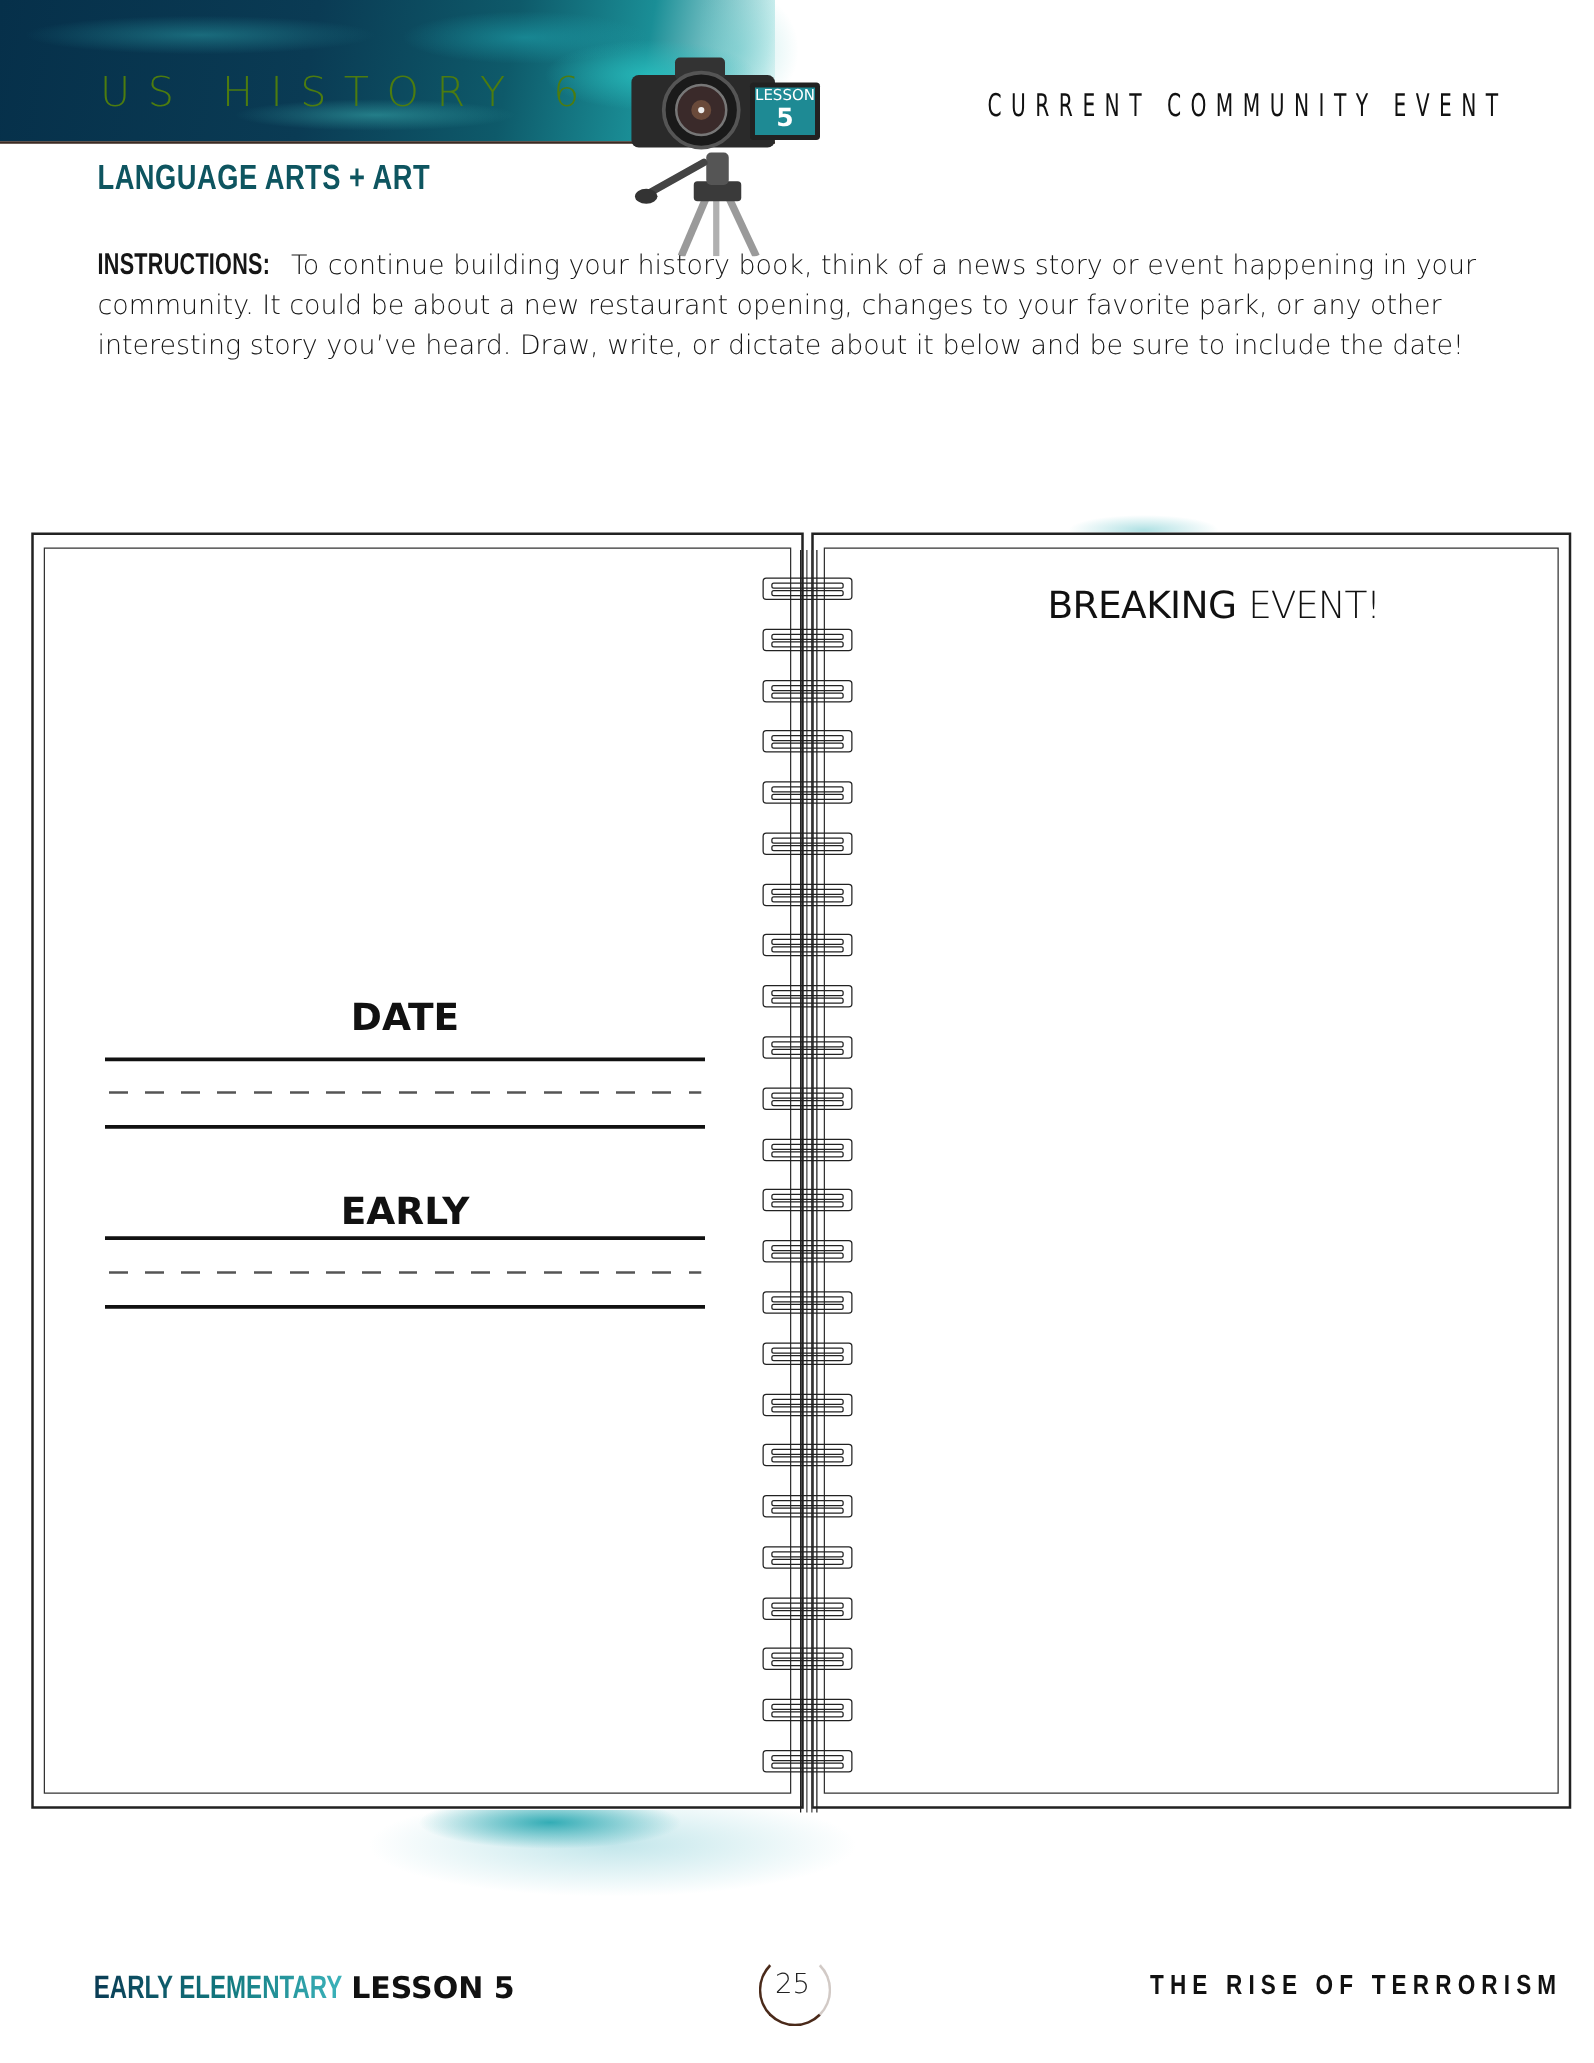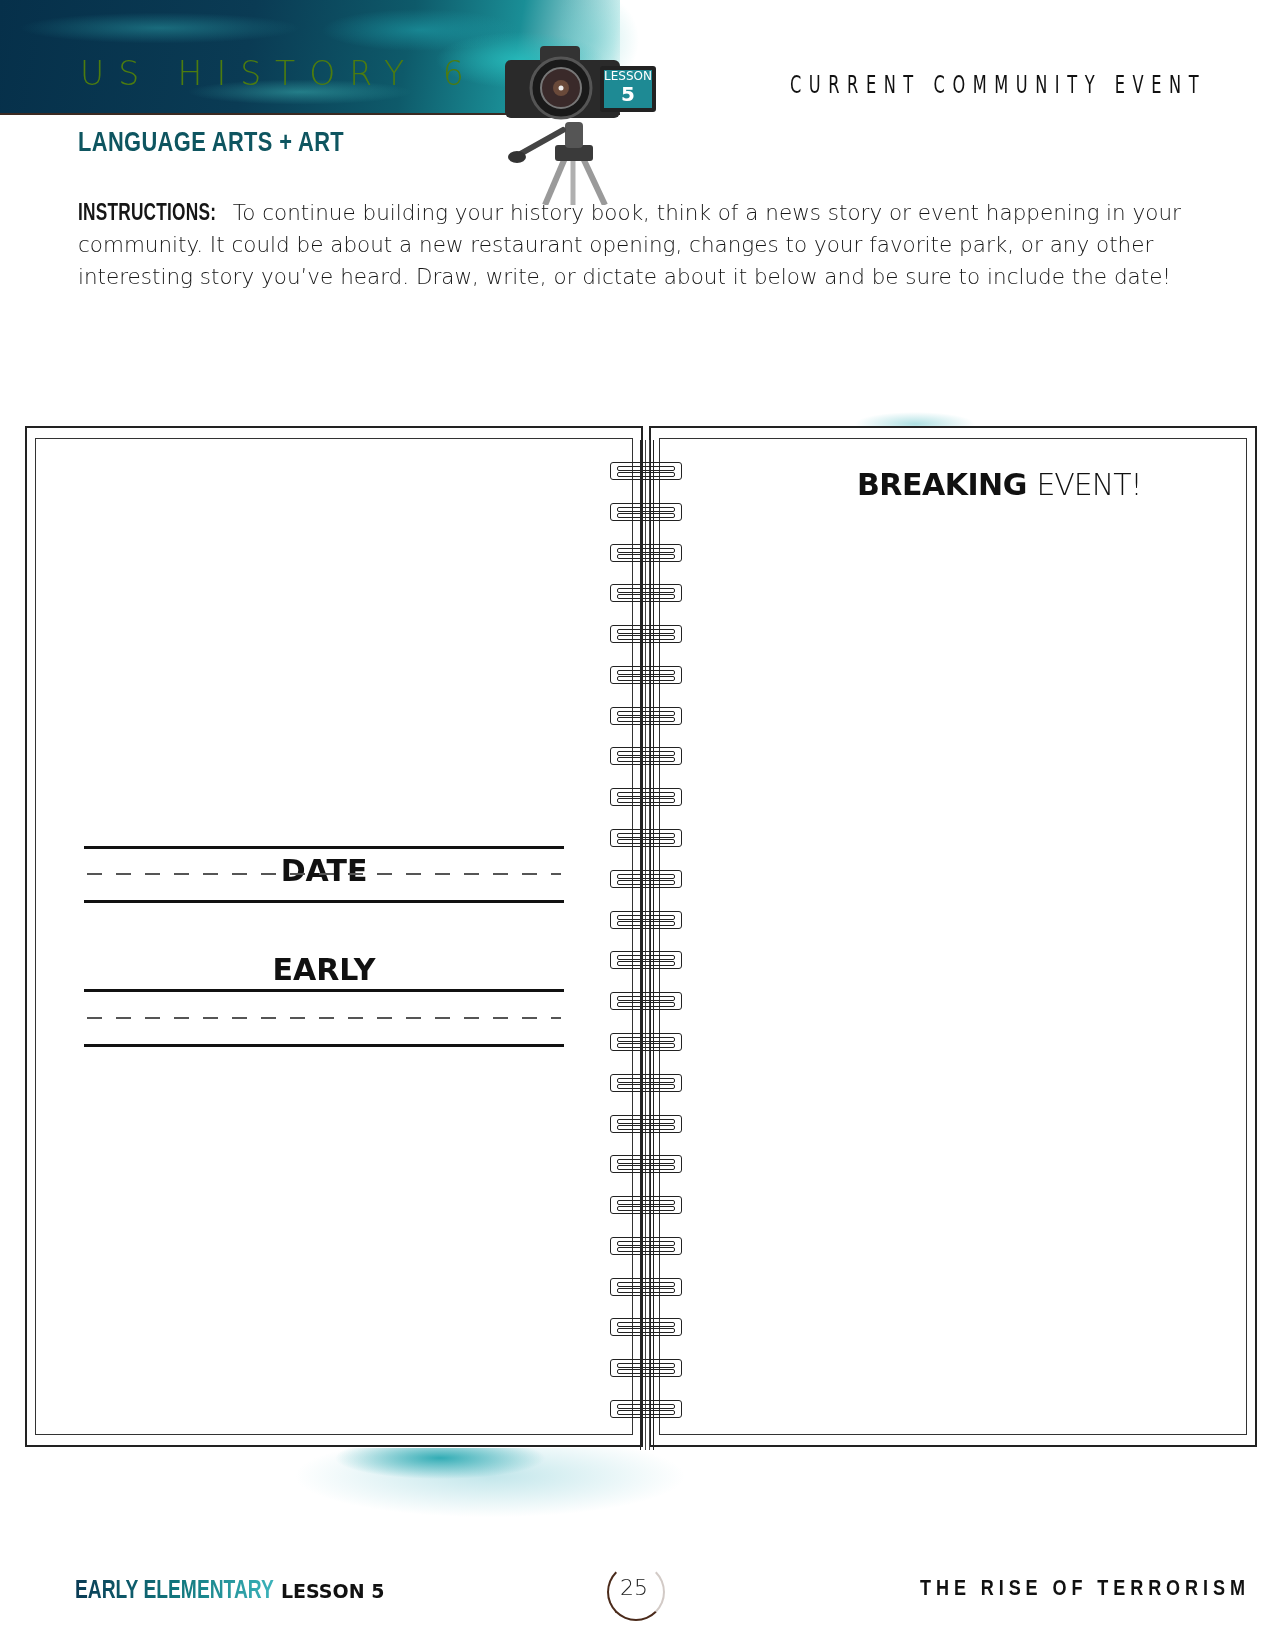--- a/index.html
+++ b/index.html
@@ -73,21 +73,21 @@
     content: ""; position: absolute; left: 8px; top: 10px; right: 8px; bottom: 10px;
     border: 1.5px solid #333;
   }
   .page-left { left: 25px; top: 426px; width: 618px; height: 1021px; }
   .page-right { left: 649px; top: 426px; width: 608px; height: 1021px; }
 
   .breaking {
     left: 838px; top: 470px; font-size: 30px; white-space: nowrap; color: #111;
     font-family: "DejaVu Sans", sans-serif; line-height: 1;
   }
-  .breaking b { font-weight: bold; letter-spacing: -0.5px; margin-left: 19px; }
+  .breaking b { font-weight: normal; letter-spacing: -0.5px; }
   .breaking span.news { font-weight: 300; letter-spacing: -1px; }
 
   
   .field-label {
     width: 480px; left: 84px; text-align: center; font-size: 30px; font-weight: bold;
     font-family: "DejaVu Sans", sans-serif; color: #111; line-height: 1;
   }
   .rule-solid { left: 84px; width: 480px; height: 0; border-top: 3px solid #111; }
   .rule-dash {
     left: 87px; width: 474px; height: 2px;
@@ -117,21 +117,21 @@
     left: 75px; top: 1576px; font-size: 26px; font-weight: bold; white-space: nowrap;
     line-height: 1;
   }
   .footer-left .grad {
     display: inline-block; transform: scaleX(0.74); transform-origin: left center;
     background: linear-gradient(90deg, #0a3b54 0%, #127a80 55%, #3cb3bb 100%);
     -webkit-background-clip: text; background-clip: text; color: transparent;
     margin-right: -70px; font-family: "Liberation Sans", sans-serif;
   }
   .footer-left .lesson {
-    font-family: "DejaVu Sans", sans-serif; font-size: 19px; color: #111; font-weight: bold;
+    font-family: "DejaVu Sans", sans-serif; font-size: 24px; color: #111; font-weight: bold;
   }
   .page-num-ring {
     left: 607px; top: 1563px; width: 54px; height: 54px; border-radius: 50%;
     border: 2px solid #4a2a1a; border-top-color: transparent; border-right-color: rgba(74,42,26,0.25);
   }
   .page-num {
     left: 607px; top: 1577px; width: 54px; text-align: center; font-size: 22px; color: #222;
     font-family: "DejaVu Sans", sans-serif; font-weight: 300; line-height: 1;
   }
   .footer-right {
@@ -206,21 +206,21 @@
     <div class="ring" style="top: 1114.52px;"></div>
     <div class="ring" style="top: 1155.3px;"></div>
     <div class="ring" style="top: 1196.09px;"></div>
     <div class="ring" style="top: 1236.87px;"></div>
     <div class="ring" style="top: 1277.65px;"></div>
     <div class="ring" style="top: 1318.43px;"></div>
     <div class="ring" style="top: 1359.22px;"></div>
     <div class="ring" style="top: 1400px;"></div>
   </div>
 
-<div class="abs field-label" style="top:856px;">DATE</div>
+<div class="abs field-label" style="top:800px;">DATE</div>
 <div class="abs rule-solid" style="top:846px;"></div>
 <div class="abs rule-dash" style="top:873px;"></div>
 <div class="abs rule-solid" style="top:900px;"></div>
 
 <div class="abs field-label" style="top:955px;">EARLY</div>
 <div class="abs rule-solid" style="top:989px;"></div>
 <div class="abs rule-dash" style="top:1017px;"></div>
 <div class="abs rule-solid" style="top:1044px;"></div>
 
 <div class="abs breaking">

